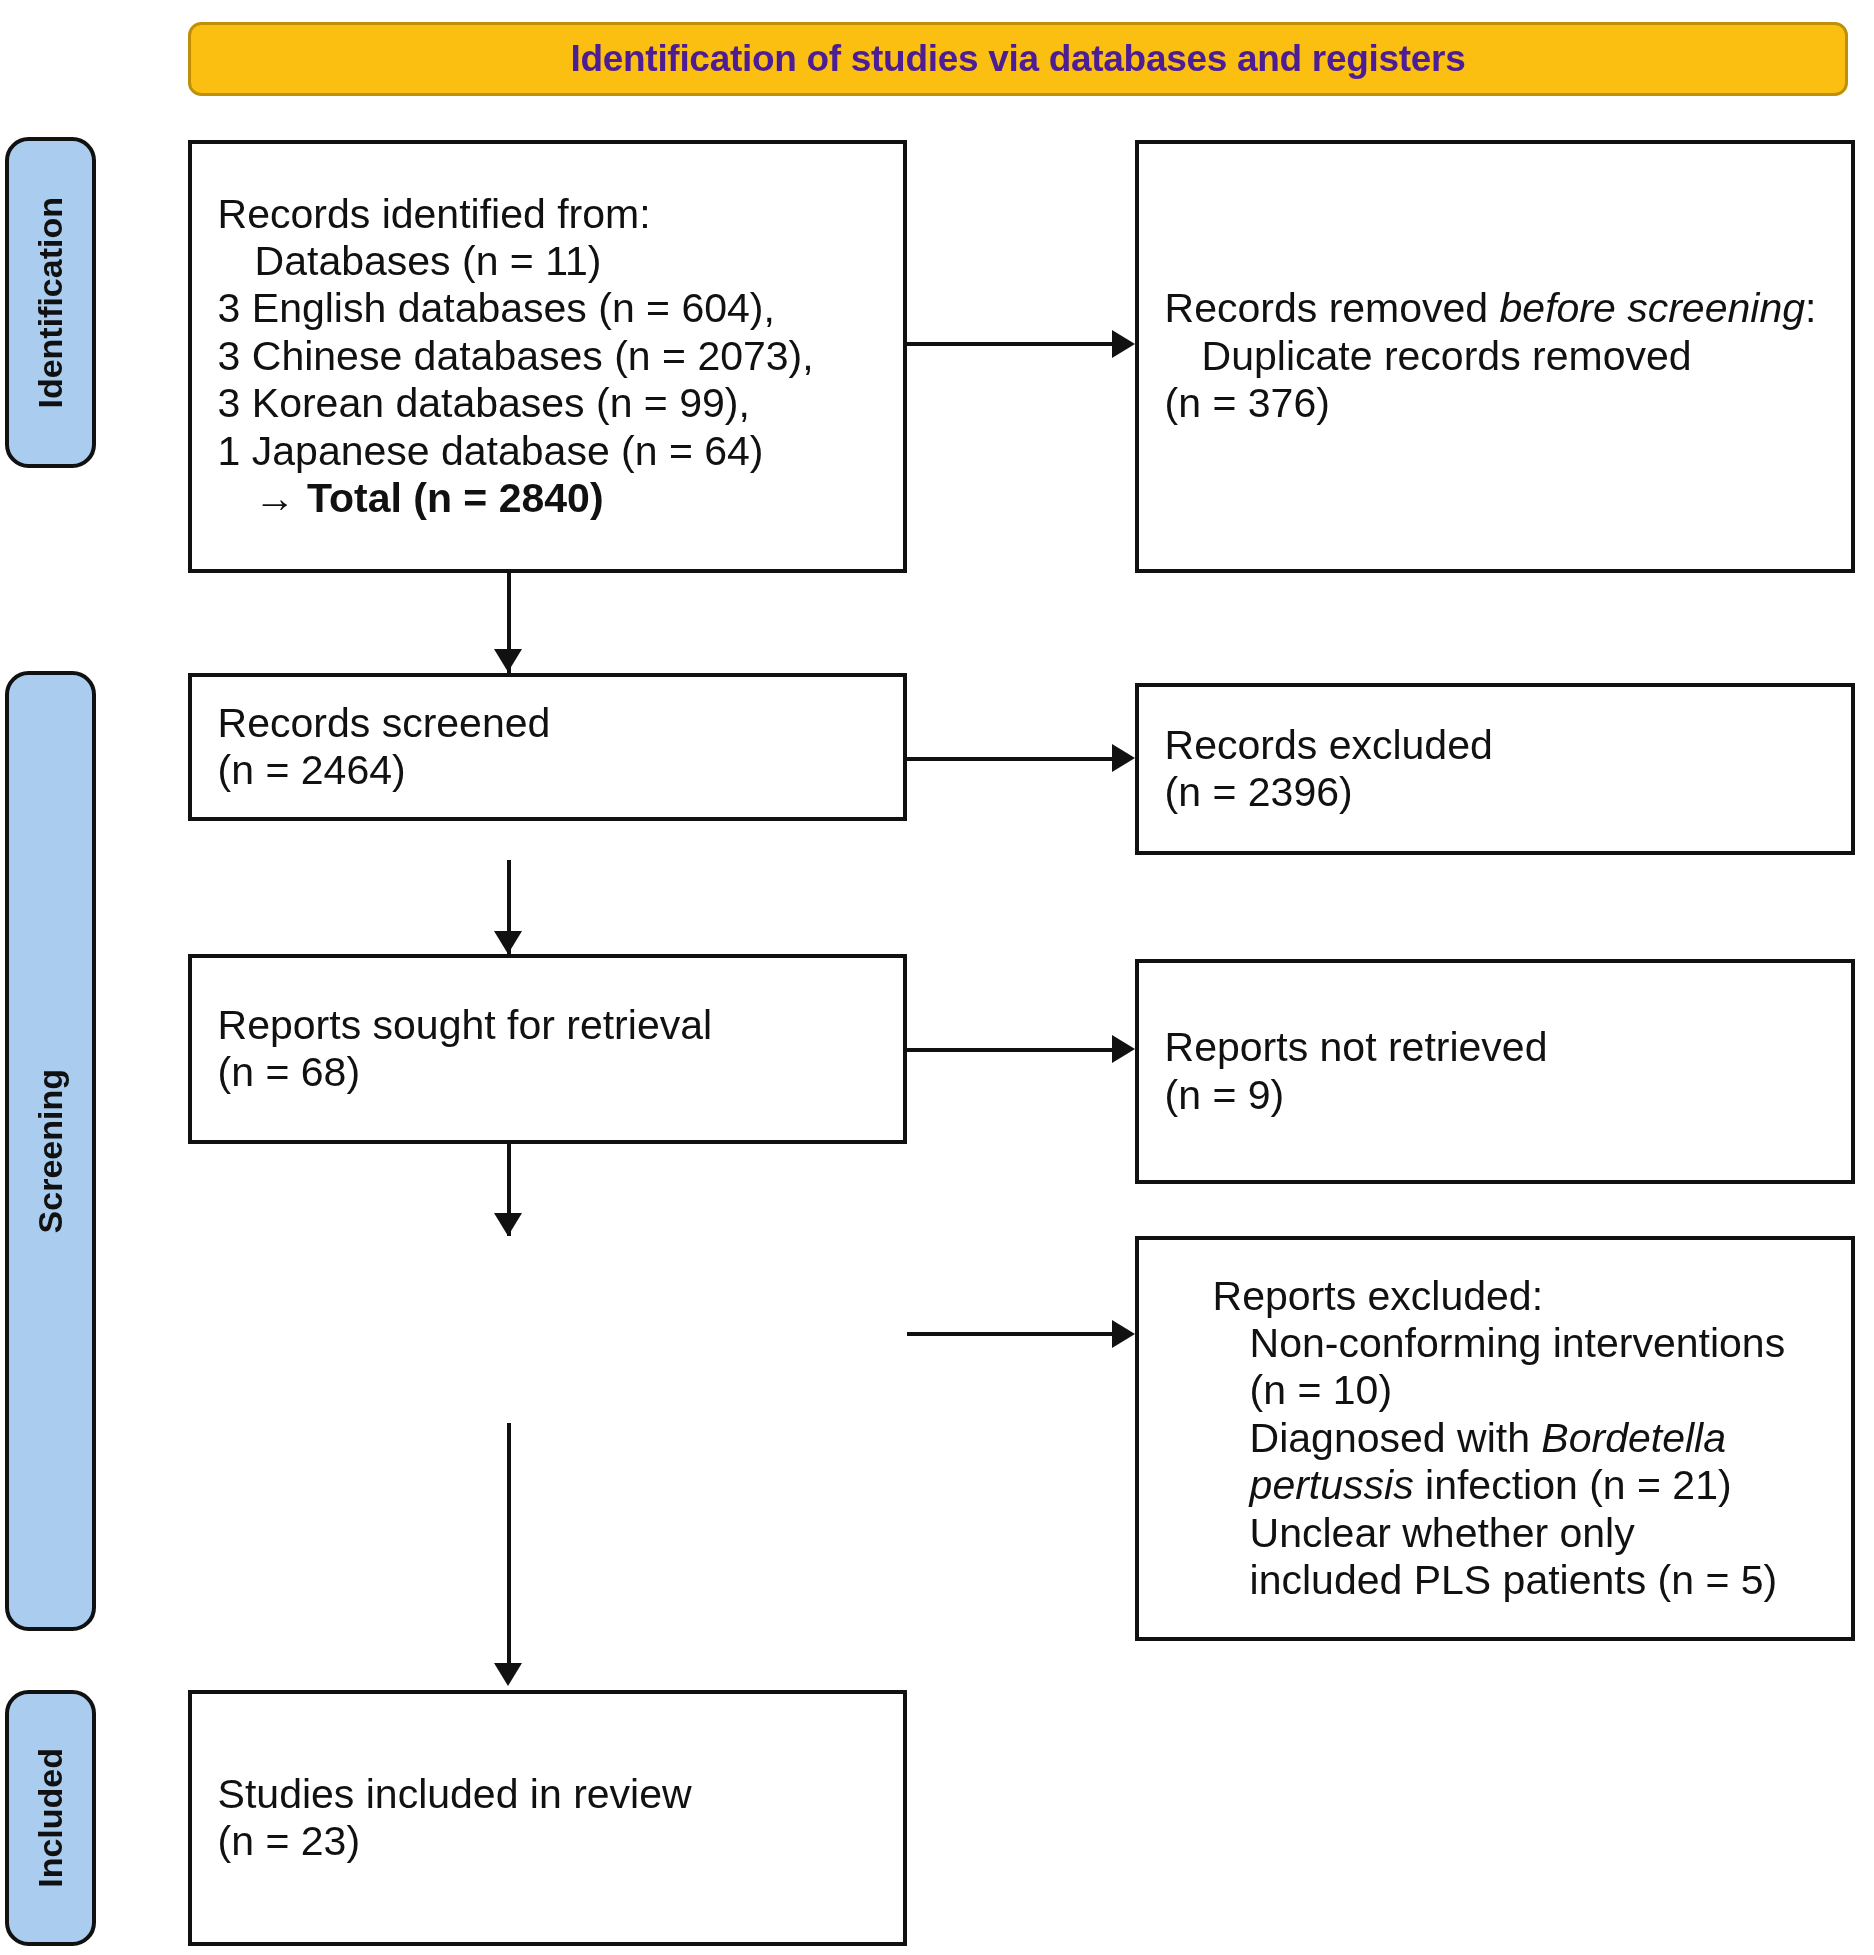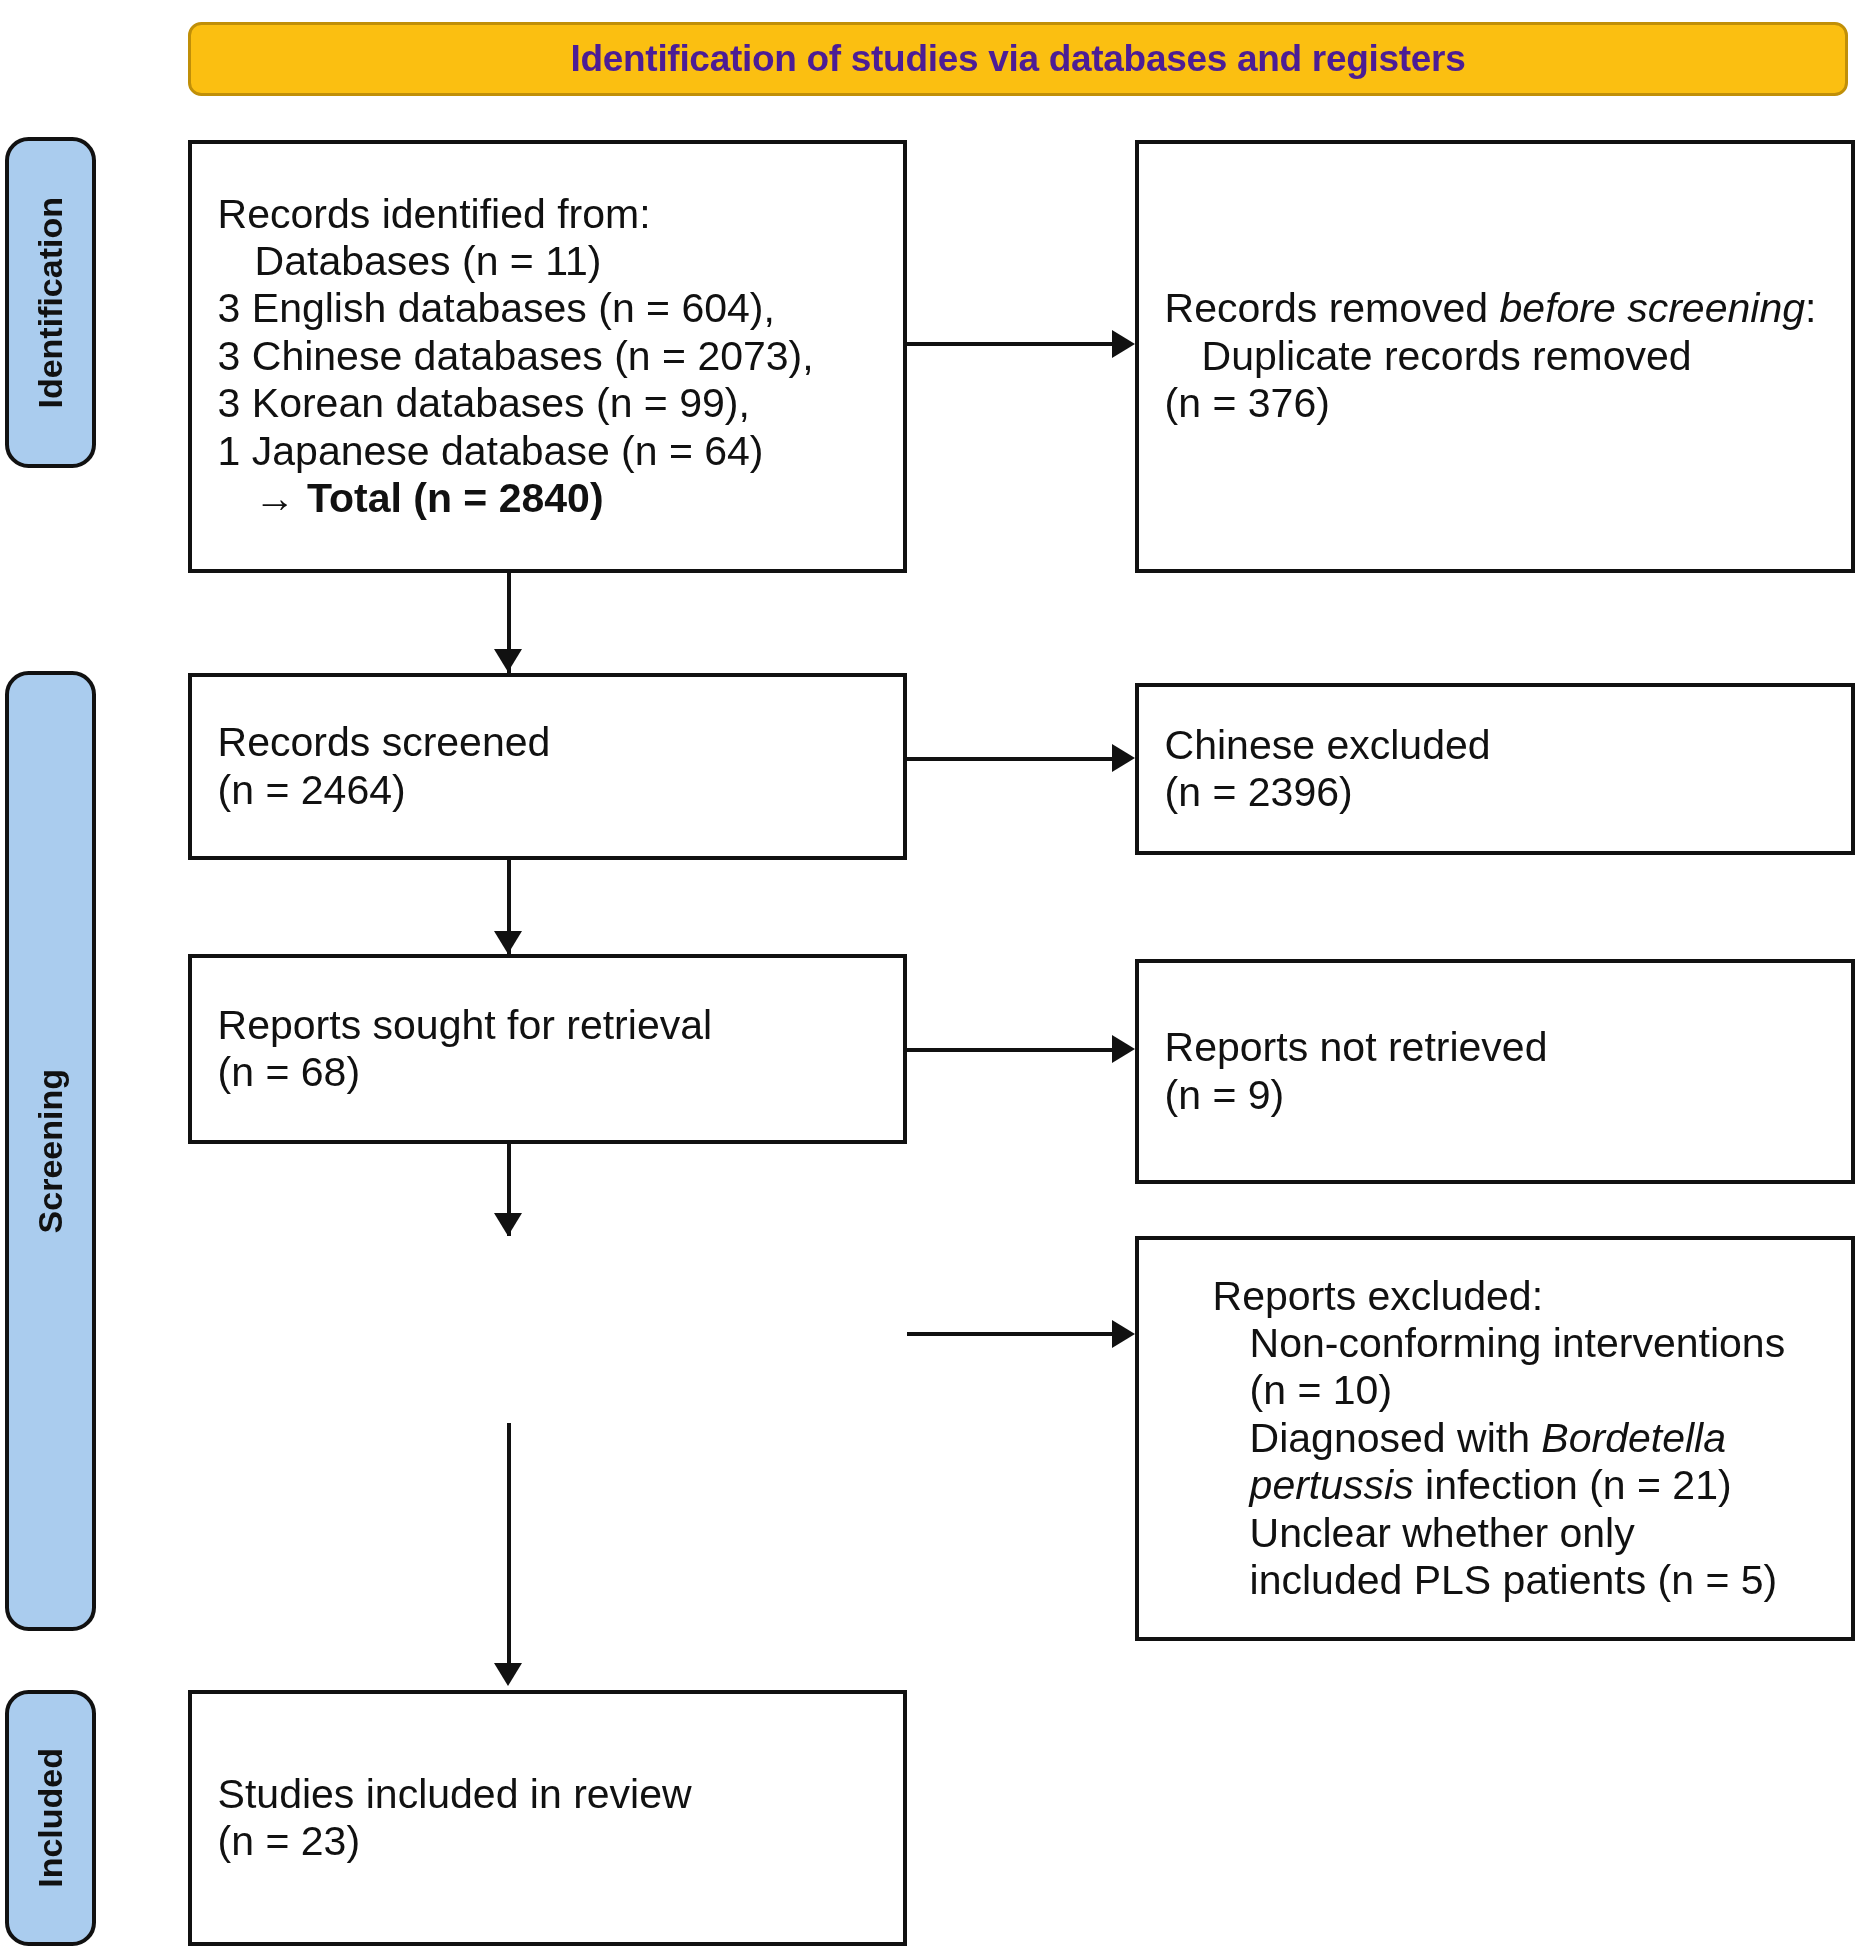--- a/index.html
+++ b/index.html
@@ -138,26 +138,26 @@
   <div class="box" style="left:1135px; top:140px; width:720px; height:433px;">
     <div class="box-text"><span>Records removed </span><span class="ital">before screening</span><span>:</span><br><span class="ind"></span><span>Duplicate records removed</span><br><span>(n = 376)</span></div>
   </div>
 
   <div class="hline" style="left:907px; top:342px; width:205px;"></div>
   <div class="arrow-right" style="left:1112px; top:330px;"></div>
 
   <div class="vline" style="left:507px; top:573px; height:100px;"></div>
   <div class="arrow-down" style="left:494px; top:649px;"></div>
 
-  <div class="box" style="left:188px; top:673px; width:719px; height:187px;">
+  <div class="box" style="left:188px; top:673px; width:719px; height:148px;">
     <div class="box-text"><span>Records screened</span><br><span>(n = 2464)</span></div>
   </div>
 
   <div class="box" style="left:1135px; top:683px; width:720px; height:172px;">
-    <div class="box-text"><span>Chinese excluded</span><br><span>(n = 2396)</span></div>
+    <div class="box-text"><span>Records excluded</span><br><span>(n = 2396)</span></div>
   </div>
 
   <div class="hline" style="left:907px; top:757px; width:205px;"></div>
   <div class="arrow-right" style="left:1112px; top:744px;"></div>
 
   <div class="vline" style="left:507px; top:860px; height:95px;"></div>
   <div class="arrow-down" style="left:494px; top:931px;"></div>
 
   <div class="box" style="left:188px; top:954px; width:719px; height:190px;">
     <div class="box-text"><span>Reports sought for retrieval</span><br><span>(n = 68)</span></div>

